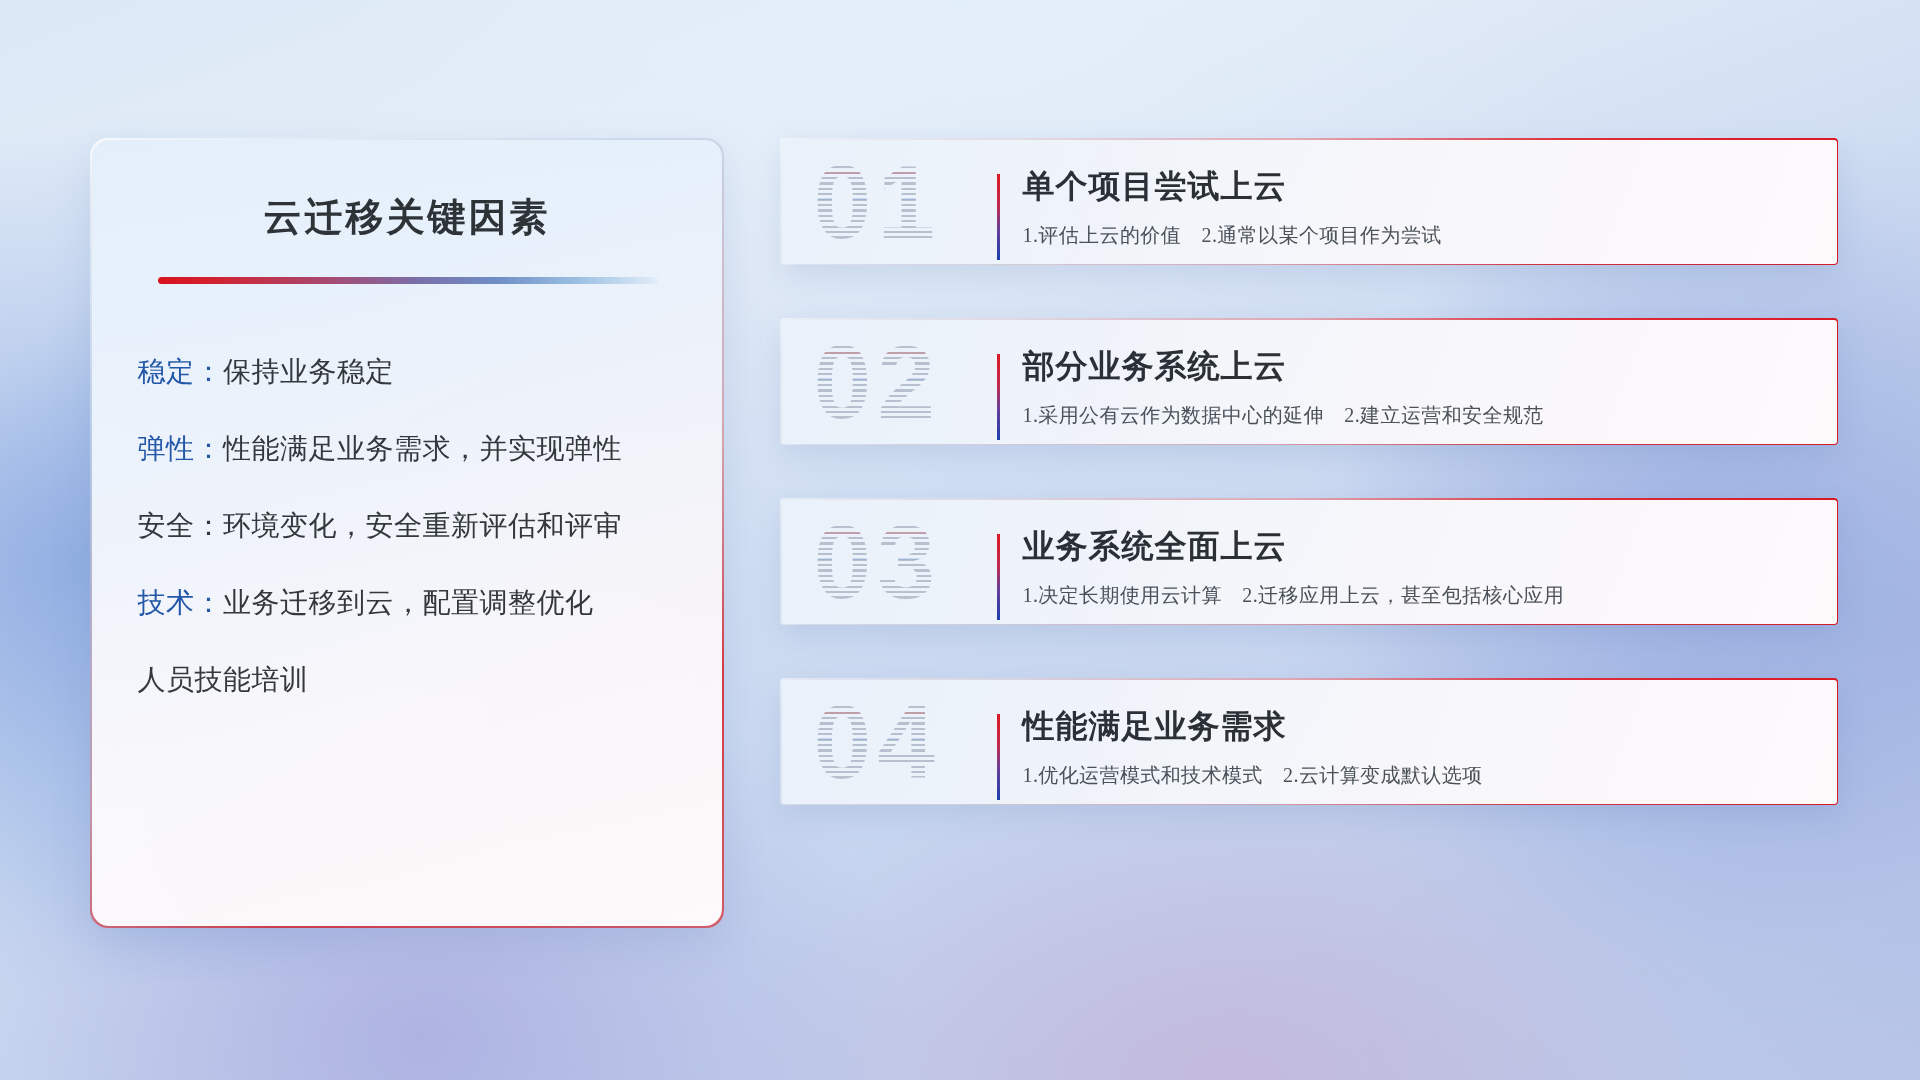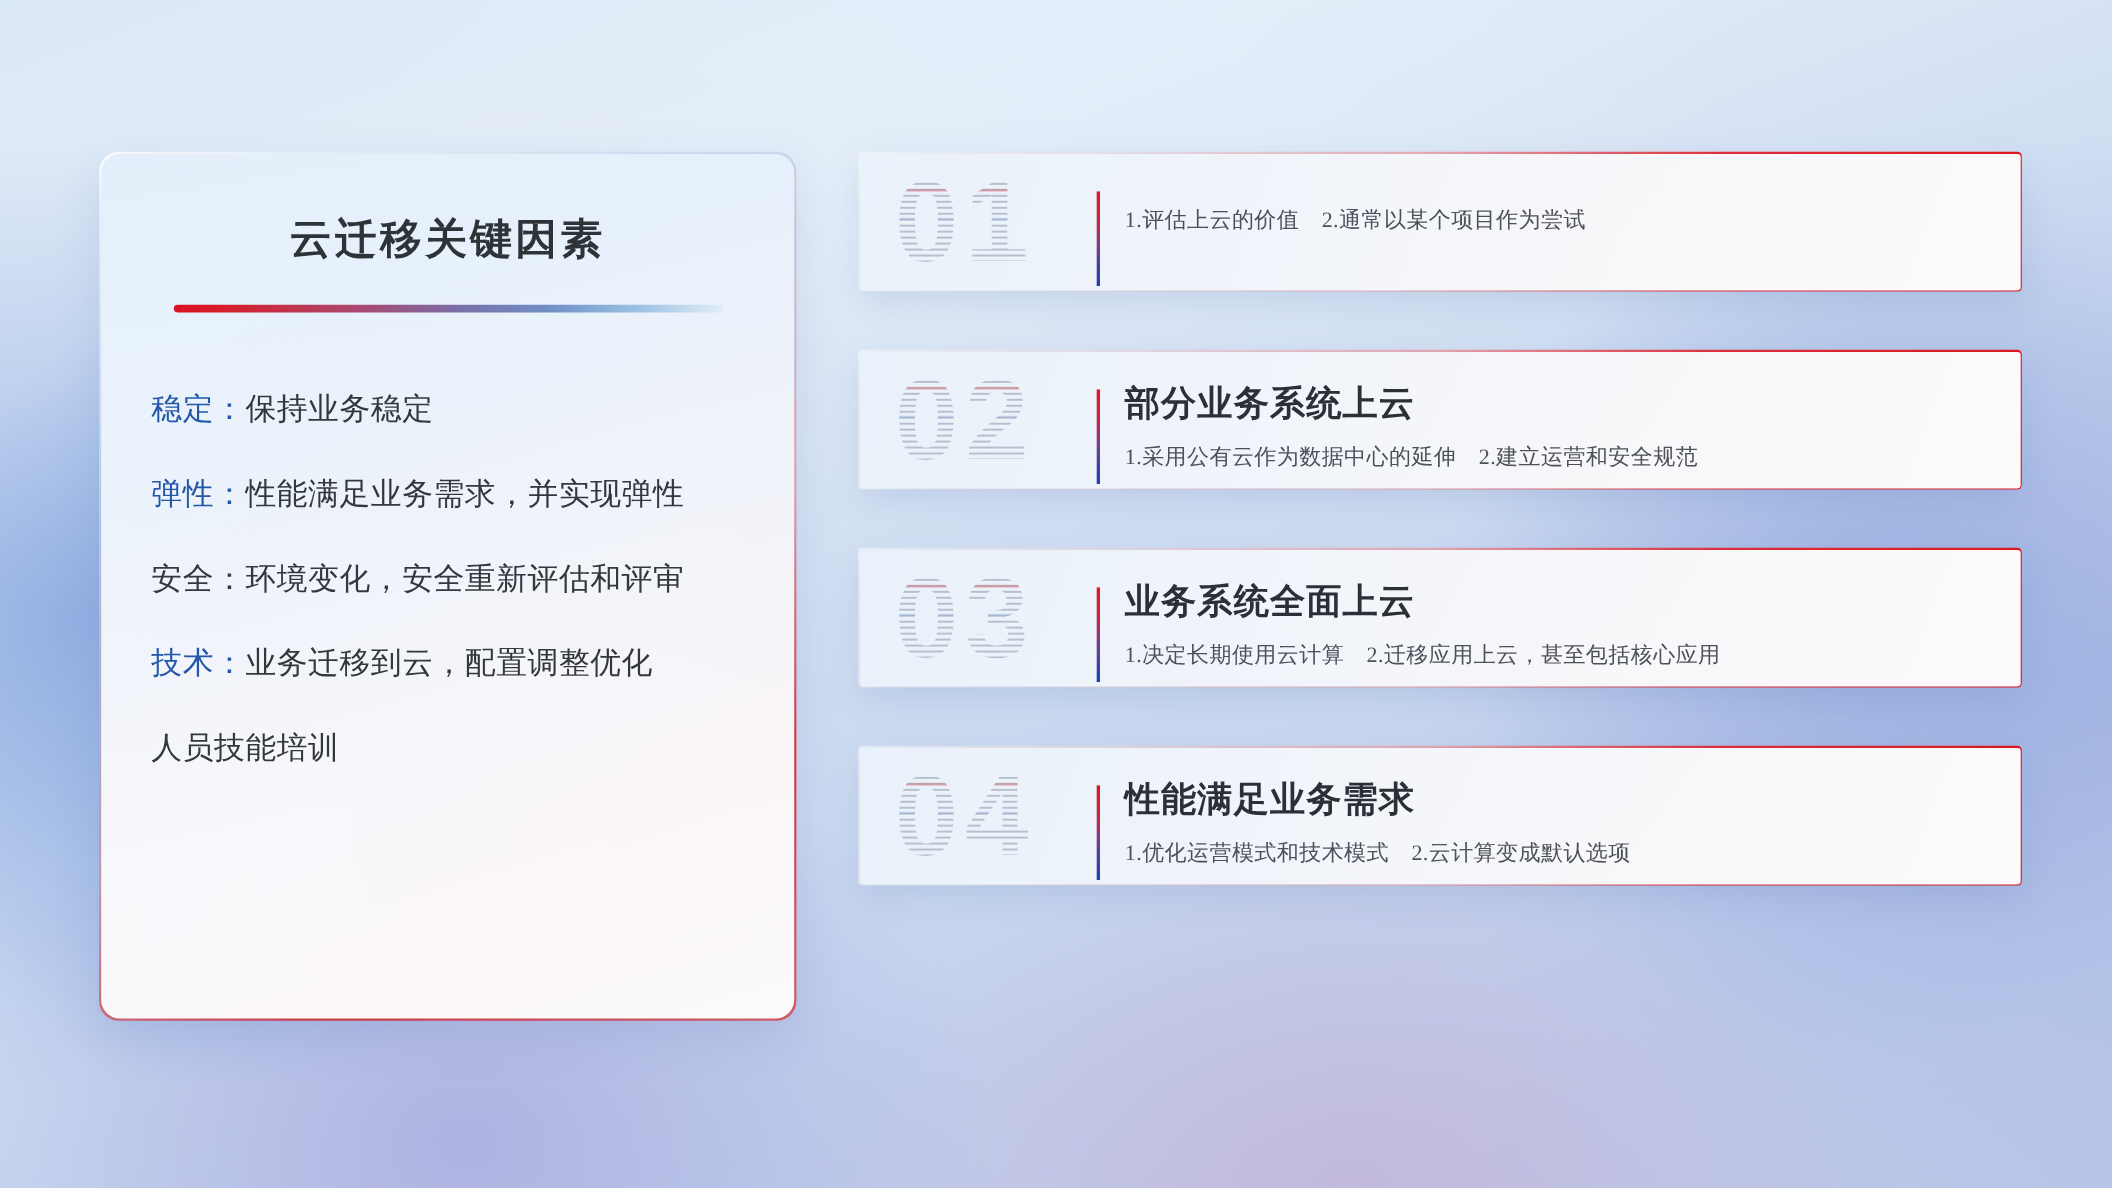--- a/index.html
+++ b/index.html
@@ -274,20 +274,21 @@
   </div>
 
   <div class="cards">
 
     <div class="card">
       <div class="card-inner">
         <div class="wm">01</div>
         <div class="wm-tint">01</div>
         <div class="accent-bar"></div>
         <div class="card-body">
+          <div class="card-title">单个项目尝试上云</div>
           <div class="card-sub">1.评估上云的价值　2.通常以某个项目作为尝试</div>
         </div>
       </div>
     </div>
 
     <div class="card">
       <div class="card-inner">
         <div class="wm">02</div>
         <div class="wm-tint">02</div>
         <div class="accent-bar"></div>

